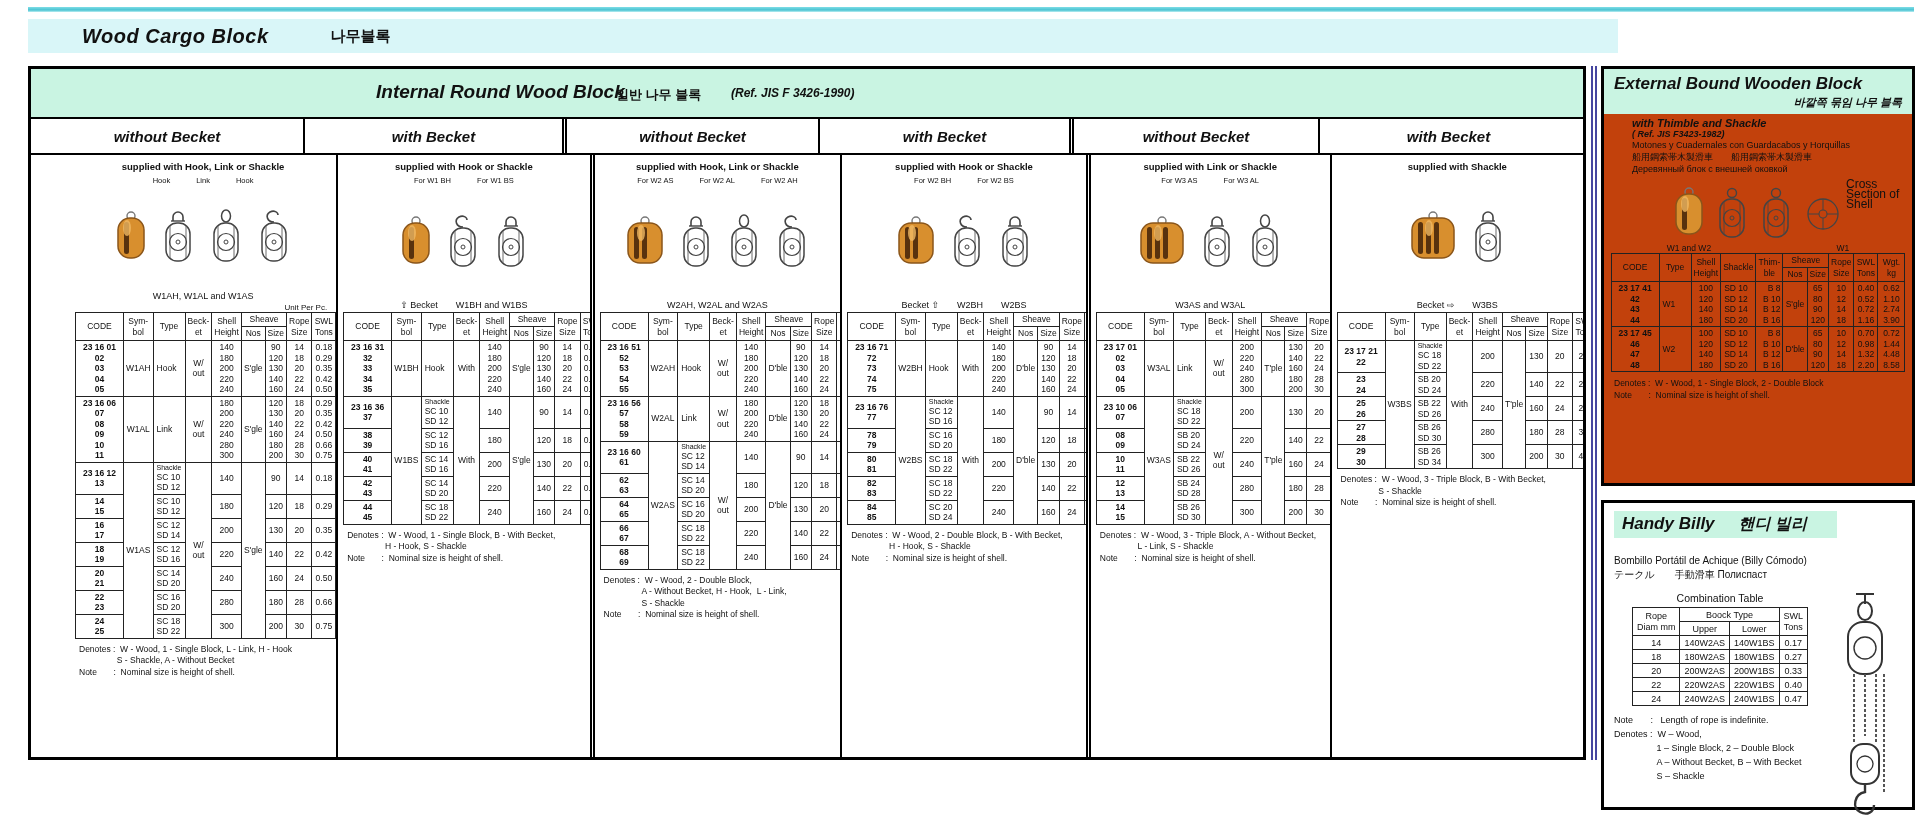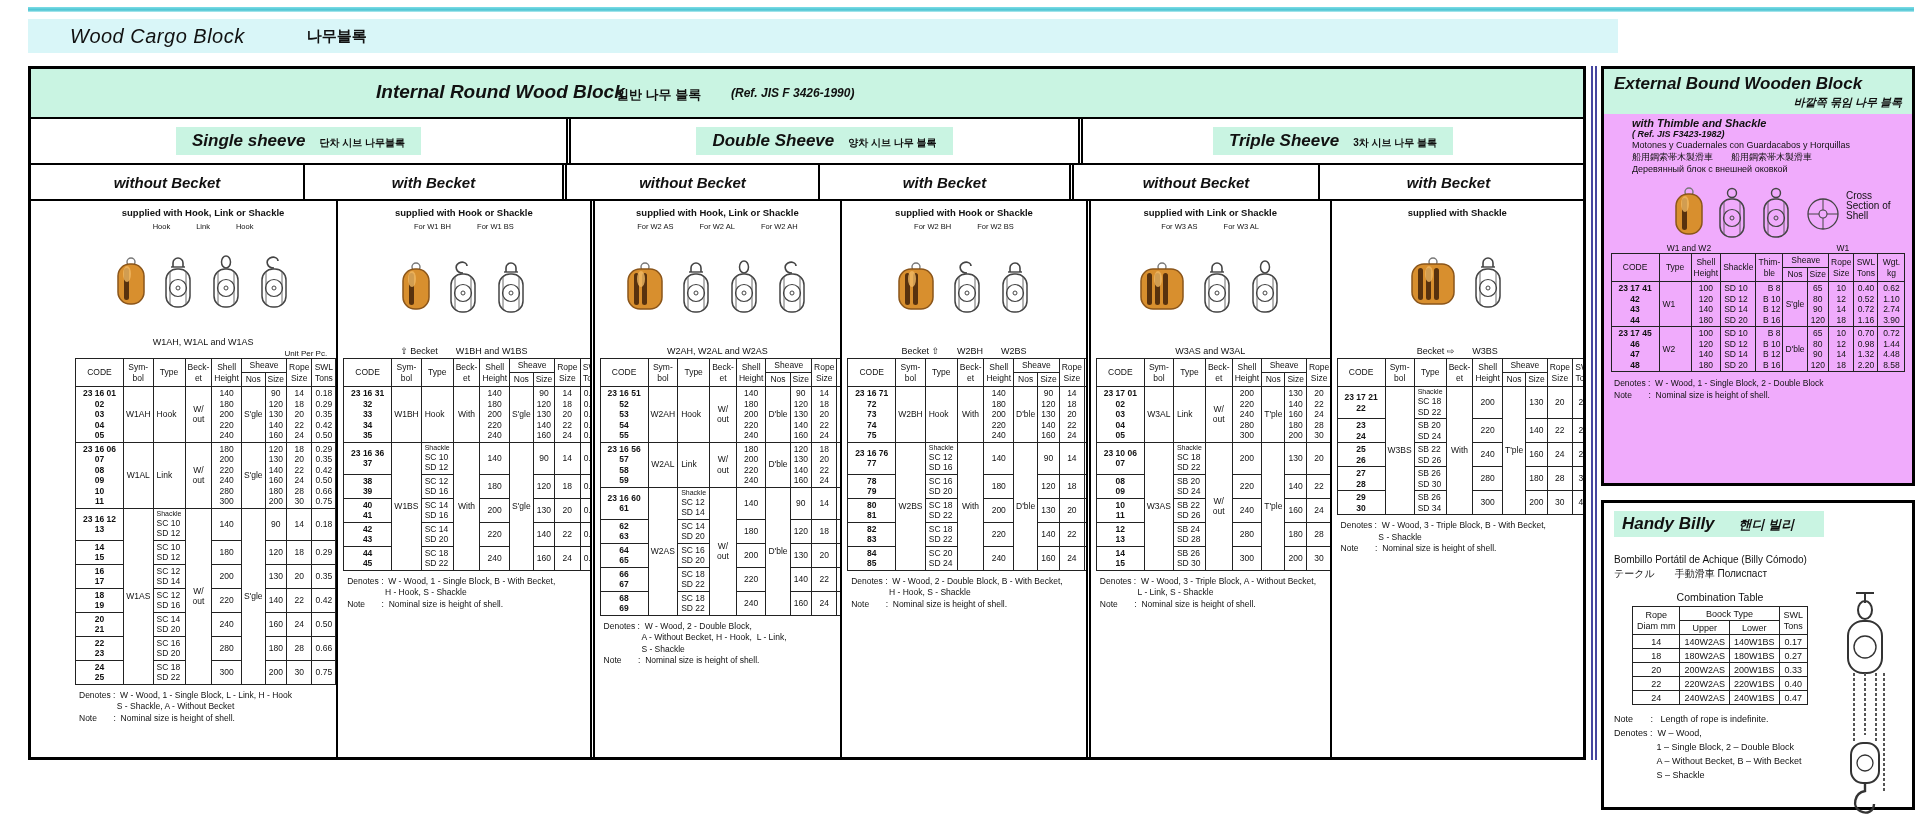--- a/index.html
+++ b/index.html
@@ -3,21 +3,21 @@
 <meta charset="utf-8">
 <style>
   * { box-sizing: border-box; margin:0; padding:0; }
   html,body { background:#fff; }
   body { width:1920px; height:836px; position:relative; font-family:"Liberation Sans", sans-serif; color:#111; }
 
   .topline { position:absolute; left:28px; top:7px; width:1886px; height:5px;
              background:linear-gradient(180deg,#7fdde6 0%,#49c3d2 60%,#bdeef2 100%); }
   .banner { position:absolute; left:28px; top:19px; width:1590px; height:34px; background:#d9f6f8;
             display:flex; align-items:center; }
-  .banner-title { font-size:20px; font-weight:normal; font-style:italic; margin-left:42px; letter-spacing:.5px; }
+  .banner-title { font-size:20px; font-weight:bold; font-style:italic; margin-left:54px; letter-spacing:.5px; }
   .banner-kr { font-size:15px; font-weight:bold; margin-left:62px; }
 
   .main-box { position:absolute; left:28px; top:66px; width:1558px; height:694px; border:3px solid #000;
               display:flex; flex-direction:column; background:#fff; }
   .main-header { height:50px; background:#c9f4e2; border-bottom:2px solid #000; position:relative; }
   .mh-title { position:absolute; left:345px; top:12px; font-size:19px; font-weight:bold; font-style:italic; }
   .mh-kr    { position:absolute; left:585px; top:17px; font-size:13px; font-weight:bold; }
   .mh-ref   { position:absolute; left:700px; top:17px; font-size:12px; font-weight:bold; font-style:italic; }
   .mh-intl  { position:absolute; left:880px; top:5px; font-size:9px; line-height:13px; }
 
@@ -66,37 +66,37 @@
   .c-rp { min-width:19px; }
   .c-swl { min-width:24px; }
   .c-wg { min-width:27px; }
   .c-shackle { min-width:33px; } .c-shackle .ln { text-align:left; padding-left:1px; }
   .c-thimble { min-width:27px; } .c-thimble .ln { text-align:right; padding-left:1px; }
   .denotes { white-space:pre-wrap; font-size:8.5px; line-height:11.5px; margin-top:5px; padding-left:4px; }
 
   .blueband { position:absolute; left:1591px; top:66px; width:6px; height:694px;
               background:linear-gradient(90deg,#4646a0 0 2px,#fff 2px 4px,#4646a0 4px 6px); }
 
-  .ext-box { position:absolute; left:1601px; top:66px; width:314px; height:420px; border:3px solid #000; background:#f0abfc; }
+  .ext-box { position:absolute; left:1601px; top:66px; width:314px; height:420px; border:3px solid #000; background:#c2410c; }
   .ext-header { background:#c9f4e2; padding:5px 10px 4px; }
   .ext-title { font-size:17px; font-weight:bold; font-style:italic; }
   .ext-kr { font-size:11px; font-weight:bold; text-align:right; margin-top:1px;font-style:italic; }
   .ext-sub { padding:3px 28px 0; }
   .ext-sub .l0 { font-size:11px; font-weight:bold; font-style:italic; }
   .ext-sub .l1 { font-size:9px; font-weight:bold; font-style:italic; }
   .ext-sub .ln9 { font-size:9px; line-height:12px; }
   .ext-fig { height:78px; display:flex; align-items:center; justify-content:center; gap:10px; position:relative; }
   .ext-fig .figcapsrow { position:absolute; bottom:0; width:100%; display:flex; justify-content:space-around; font-size:8.5px; }
-  .ext-fig .cslabel { position:absolute; right:8px; top:16px; font-size:10px; width:58px; text-align:left; line-height:10px; }
+  .ext-fig .cslabel { position:absolute; right:8px; top:4px; font-size:12px; width:58px; text-align:left; line-height:10px; }
   .ext-denotes { white-space:pre-wrap; font-size:8.5px; line-height:12px; margin-top:5px; padding-left:10px; }
 
   .handy-box { position:absolute; left:1601px; top:500px; width:314px; height:310px; border:3px solid #000; background:#fff; padding:8px 8px 4px 10px; }
   .handy-head { background:#c9f4e2; display:inline-flex; align-items:baseline; gap:24px; padding:3px 30px 3px 8px; }
   .handy-title { font-size:17px; font-weight:bold; font-style:italic; }
-  .handy-kr { font-size:13px; font-weight:bold; font-style:italic; }
+  .handy-kr { font-size:16px; font-weight:bold; font-style:italic; }
   .handy-lines { margin-top:16px; font-size:10px; line-height:14px; }
   .handy-flex { display:flex; margin-top:4px; }
   .handy-left { width:218px; }
   .handy-right { flex:1; display:flex; justify-content:center; }
   .comb-label { text-align:center; font-size:10.5px; margin:6px 0 3px; }
   table.handy { border-collapse:collapse; margin:0 auto; }
   table.handy th, table.handy td { border:1px solid #222; font-size:9px; padding:1.5px 4px; text-align:center; line-height:10px; }
   table.handy { border:1.5px solid #000; }
   table.handy th { font-weight:normal; }
   .handy-notes { white-space:pre-wrap; font-size:9px; line-height:14px; margin-top:7px; }
@@ -111,40 +111,20 @@
   <span class="banner-kr">나무블록</span>
 </div>
 
 <div class="main-box">
   <div class="main-header">
     <span class="mh-title">Internal Round Wood Block</span>
     <span class="mh-kr">일반 나무 블록</span>
     <span class="mh-ref">(Ref. JIS F 3426-1990)</span>
   </div>
 
-  <div class="section-row">
-    <div class="section w-s1" style="width:535px">
-      <span class="mintlabel">
-          <span class="en">Single sheeve</span>
-          <span class="kr">단차 시브 나무블록</span>
-        </span>
-    </div>
-    <div class="section" style="width:512px">
-      <span class="mintlabel">
-          <span class="en">Double Sheeve</span>
-          <span class="kr">양차 시브 나무 블록</span>
-        </span>
-    </div>
-    <div class="section" style="flex:1">
-      <span class="mintlabel">
-          <span class="en">Triple Sheeve</span>
-          <span class="kr">3차 시브 나무 블록</span>
-        </span>
-    </div>
-  </div>
 
   <div class="sub-row">
     <div class="sub w1">without Becket</div>
     <div class="sub mid w2">with Becket</div>
     <div class="sub secb w3">without Becket</div>
     <div class="sub mid w4">with Becket</div>
     <div class="sub secb w5">without Becket</div>
     <div class="sub mid w6">with Becket</div>
   </div>
 

